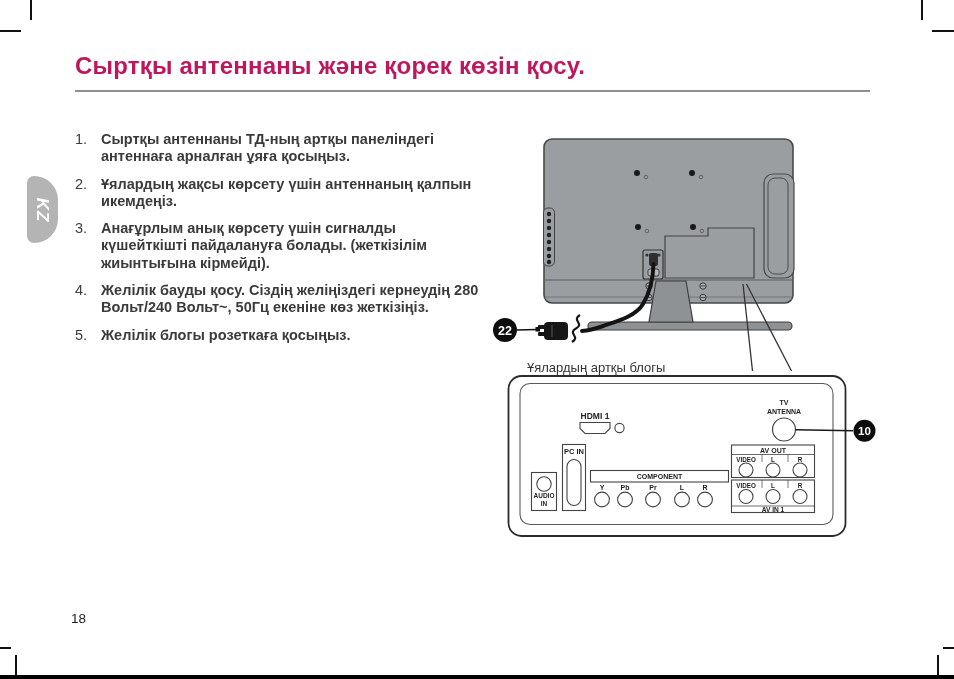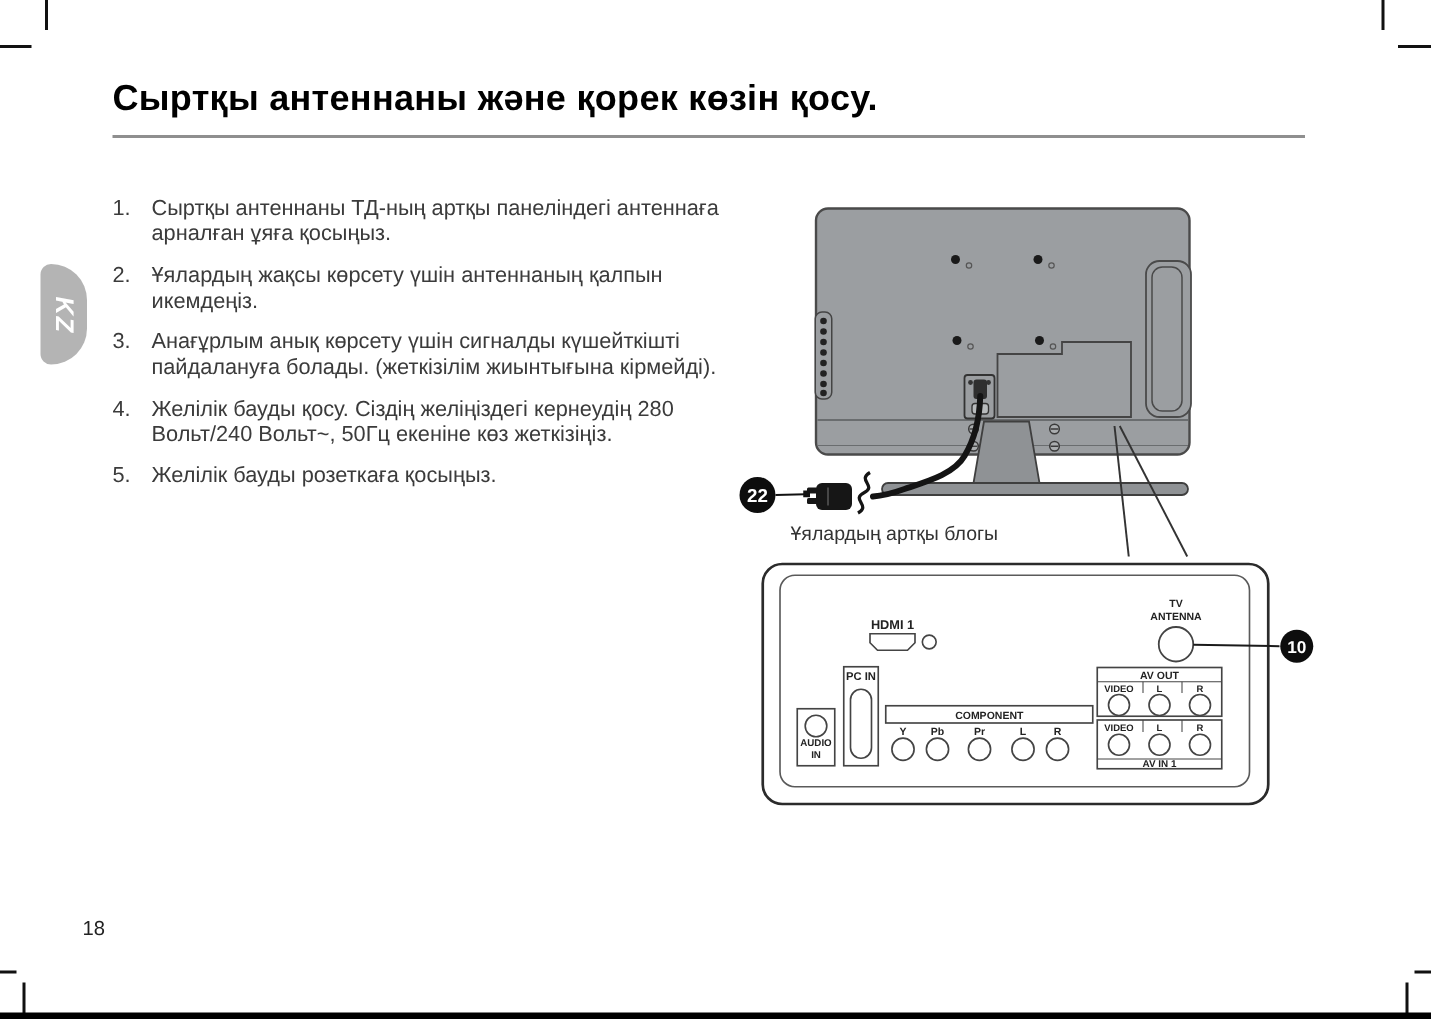--- a/index.html
+++ b/index.html
@@ -6,45 +6,45 @@
   .page{
     position:relative; width:954px; height:679px; background:#ffffff;
     font-family:"Liberation Sans", sans-serif; color:#3b3b3b; overflow:hidden;
     margin:0 auto;
   }
   
   .crop{position:absolute; background:#111;}
   
   .title{
     position:absolute; left:75px; top:52px; width:820px;
-    font-size:24px; font-weight:bold; color:#000000; letter-spacing:0.2px;
+    font-size:24px; font-weight:bold; color:#be185d; letter-spacing:0.2px;
   }
   .title-rule{position:absolute; left:75px; top:90px; width:795px; height:2px; background:#8f8f8f;}
   
   .kz-tab{
     position:absolute; left:27px; top:176px; width:31px; height:67px;
     background:#b4b4b4; border-radius:10px 34px 34px 10px;
     display:flex; align-items:center; justify-content:center;
   }
   .kz-tab .kz-text{
     transform:rotate(90deg); font-style:italic; font-weight:bold;
     color:#ffffff; font-size:17px; letter-spacing:1px;
   }
   
   .steps{position:absolute; left:75px; top:131px; width:412px;}
   .step{display:flex; margin-bottom:10px; font-size:14.5px; line-height:17.3px; color:#3b3b3b;}
   .step .num{width:26px; flex:none;}
-  .step .txt{width:380px;}
+  .step .txt{width:380px;font-weight:bold;}
   
   .tv-svg{position:absolute; left:480px; top:125px; width:365px; height:250px;}
   .panel-svg{position:absolute; left:505px; top:370px; width:380px; height:175px;}
-  .diagram-caption{position:absolute; left:527px; top:348px; font-size:13px; color:#333;}
+  .diagram-caption{position:absolute; left:527px; top:360px; font-size:13px; color:#333;}
   .panel-svg text, .tv-svg text{font-family:"Liberation Sans", sans-serif;}
   
-  .page-num{position:absolute; left:55px; top:611px; font-size:13.5px; color:#222;}
+  .page-num{position:absolute; left:71px; top:611px; font-size:13.5px; color:#222;}
   .bottom-bar{position:absolute; left:0; top:675px; width:954px; height:4px; background:#000;}
 </style>
 </head>
 <body>
 
 <div class="page">
 
   <div class="crop" style="left:30px;top:0;width:2px;height:20px;"></div>
   <div class="crop" style="left:0;top:30px;width:21px;height:2px;"></div>
   <div class="crop" style="left:921px;top:0;width:2px;height:20px;"></div>
@@ -73,21 +73,21 @@
     <div class="step">
       <span class="num">3.</span>
       <span class="txt">Анағұрлым анық көрсету үшін сигналды күшейткішті пайдалануға болады. (жеткізілім жиынтығына кірмейді).</span>
     </div>
     <div class="step">
       <span class="num">4.</span>
       <span class="txt">Желілік бауды қосу. Сіздің желіңіздегі кернеудің 280 Вольт/240 Вольт~, 50Гц екеніне көз жеткізіңіз.</span>
     </div>
     <div class="step">
       <span class="num">5.</span>
-      <span class="txt">Желілік бауды розеткаға қосыңыз.</span>
+      <span class="txt">Желілік блогы розеткаға қосыңыз.</span>
     </div>
   </div>
 
   <svg class="tv-svg" viewBox="480 125 365 250">
 
     <rect x="588" y="322" width="204" height="8" rx="4" fill="#8f9295" stroke="#3f3f3f" stroke-width="1.2"></rect>
 
     <rect x="544" y="139" width="249" height="164" rx="8" fill="#9b9ea1" stroke="#4a4a4a" stroke-width="1.6"></rect>
     <line x1="545" y1="280" x2="792" y2="280" stroke="#5a5d5f" stroke-width="1"></line>
     <line x1="545" y1="297" x2="792" y2="297" stroke="#6a6d6f" stroke-width="0.8"></line>

